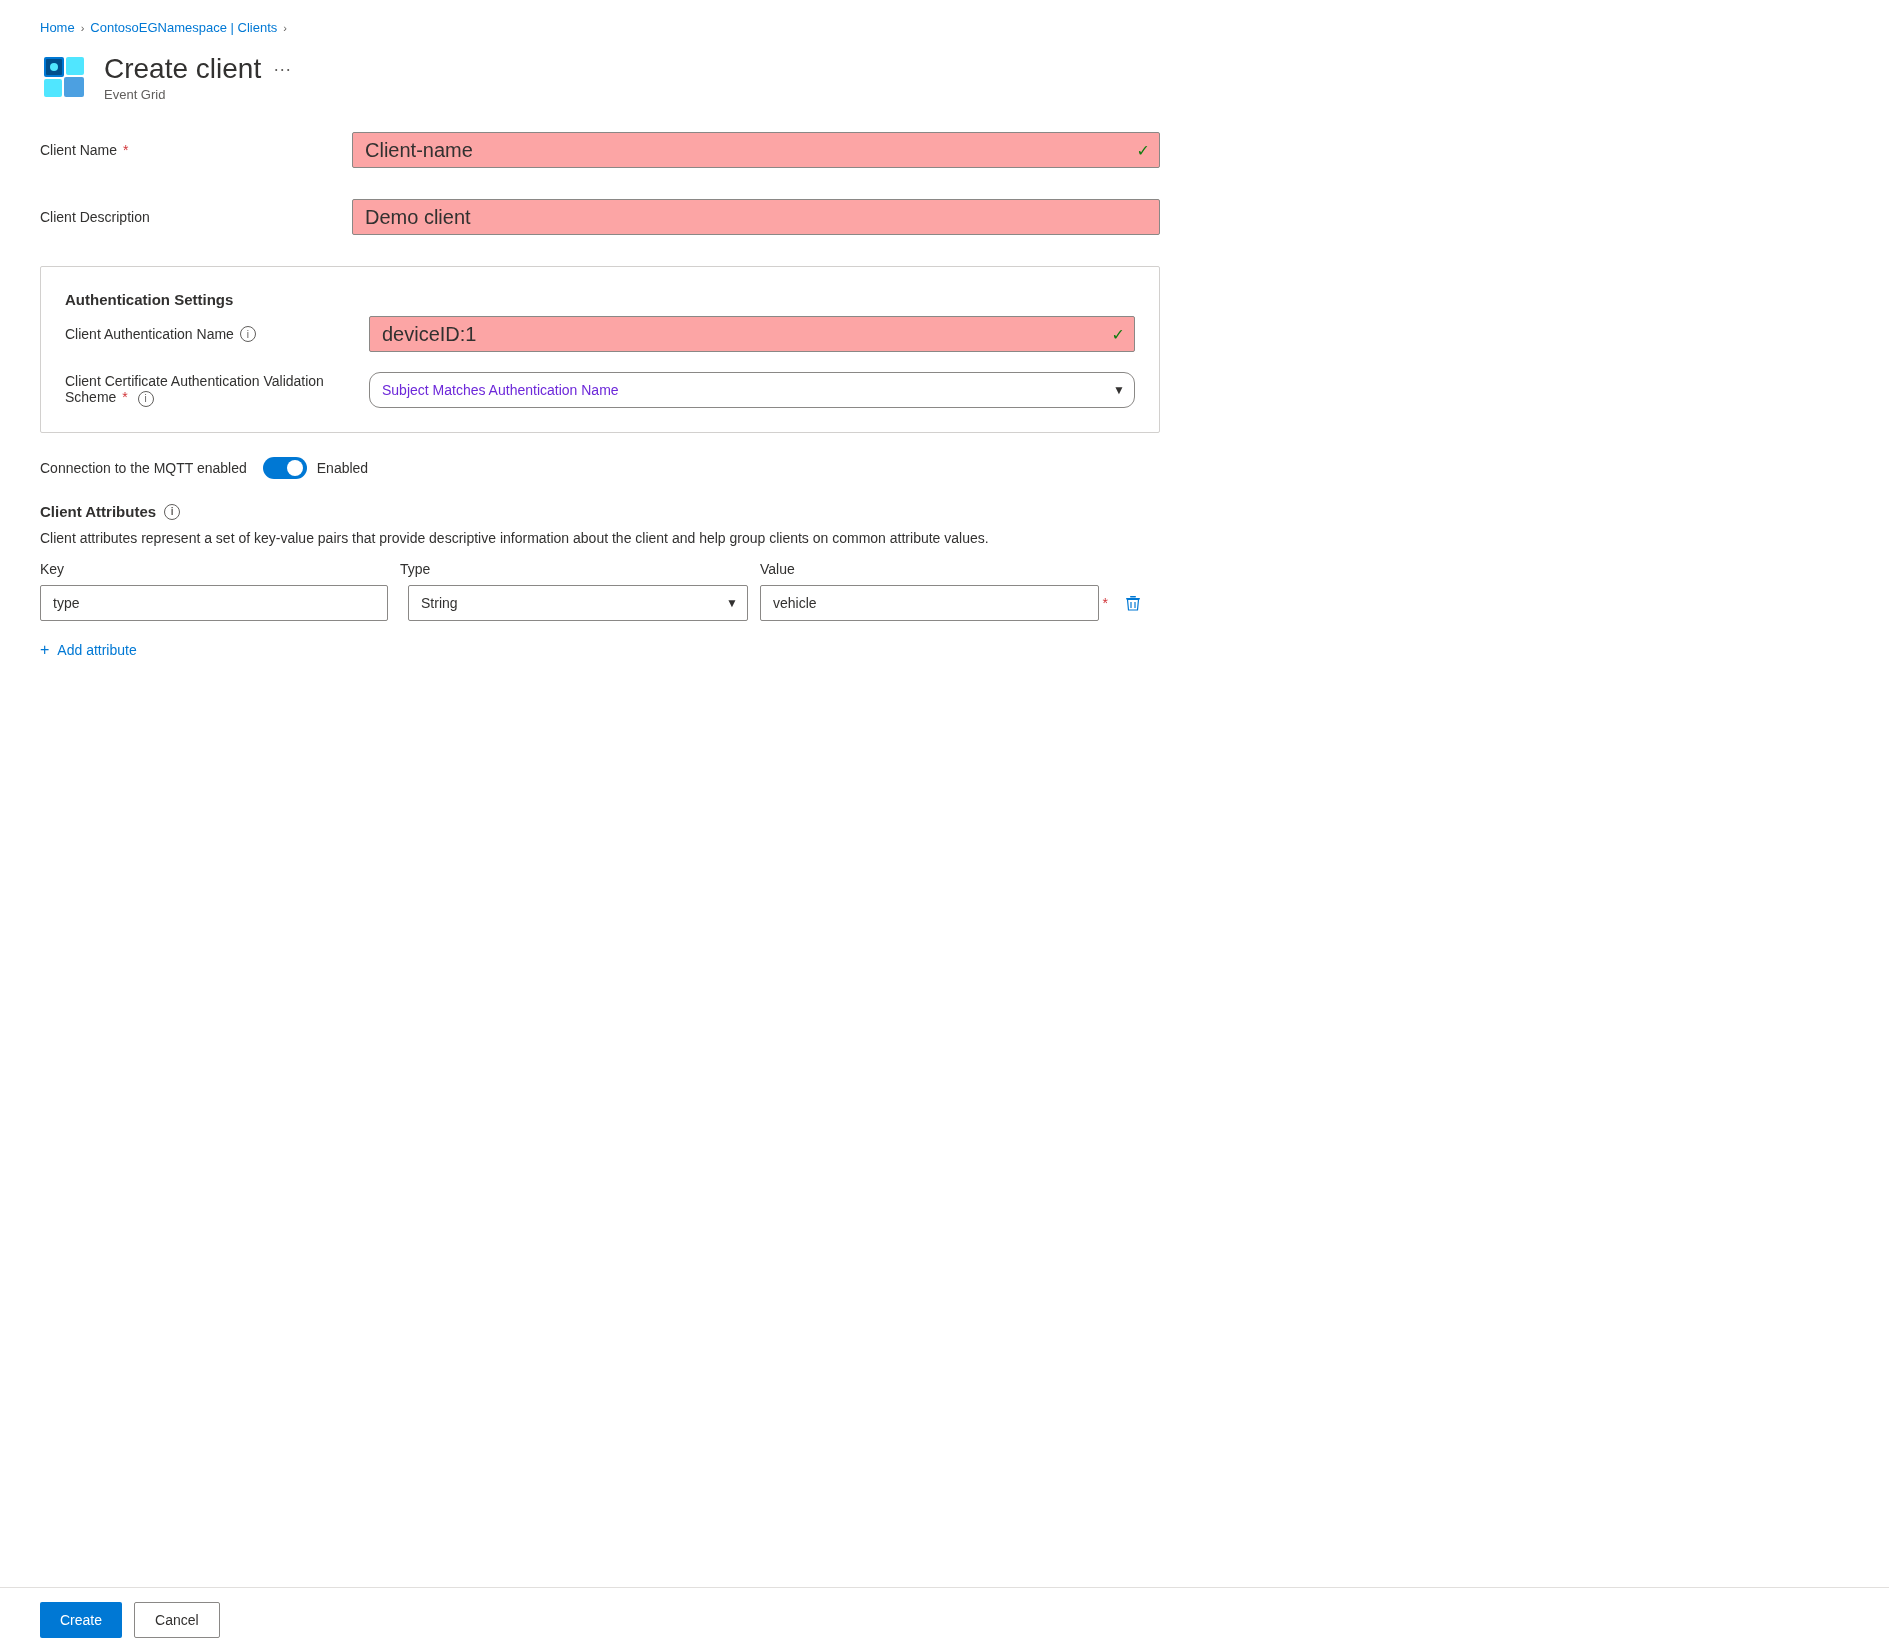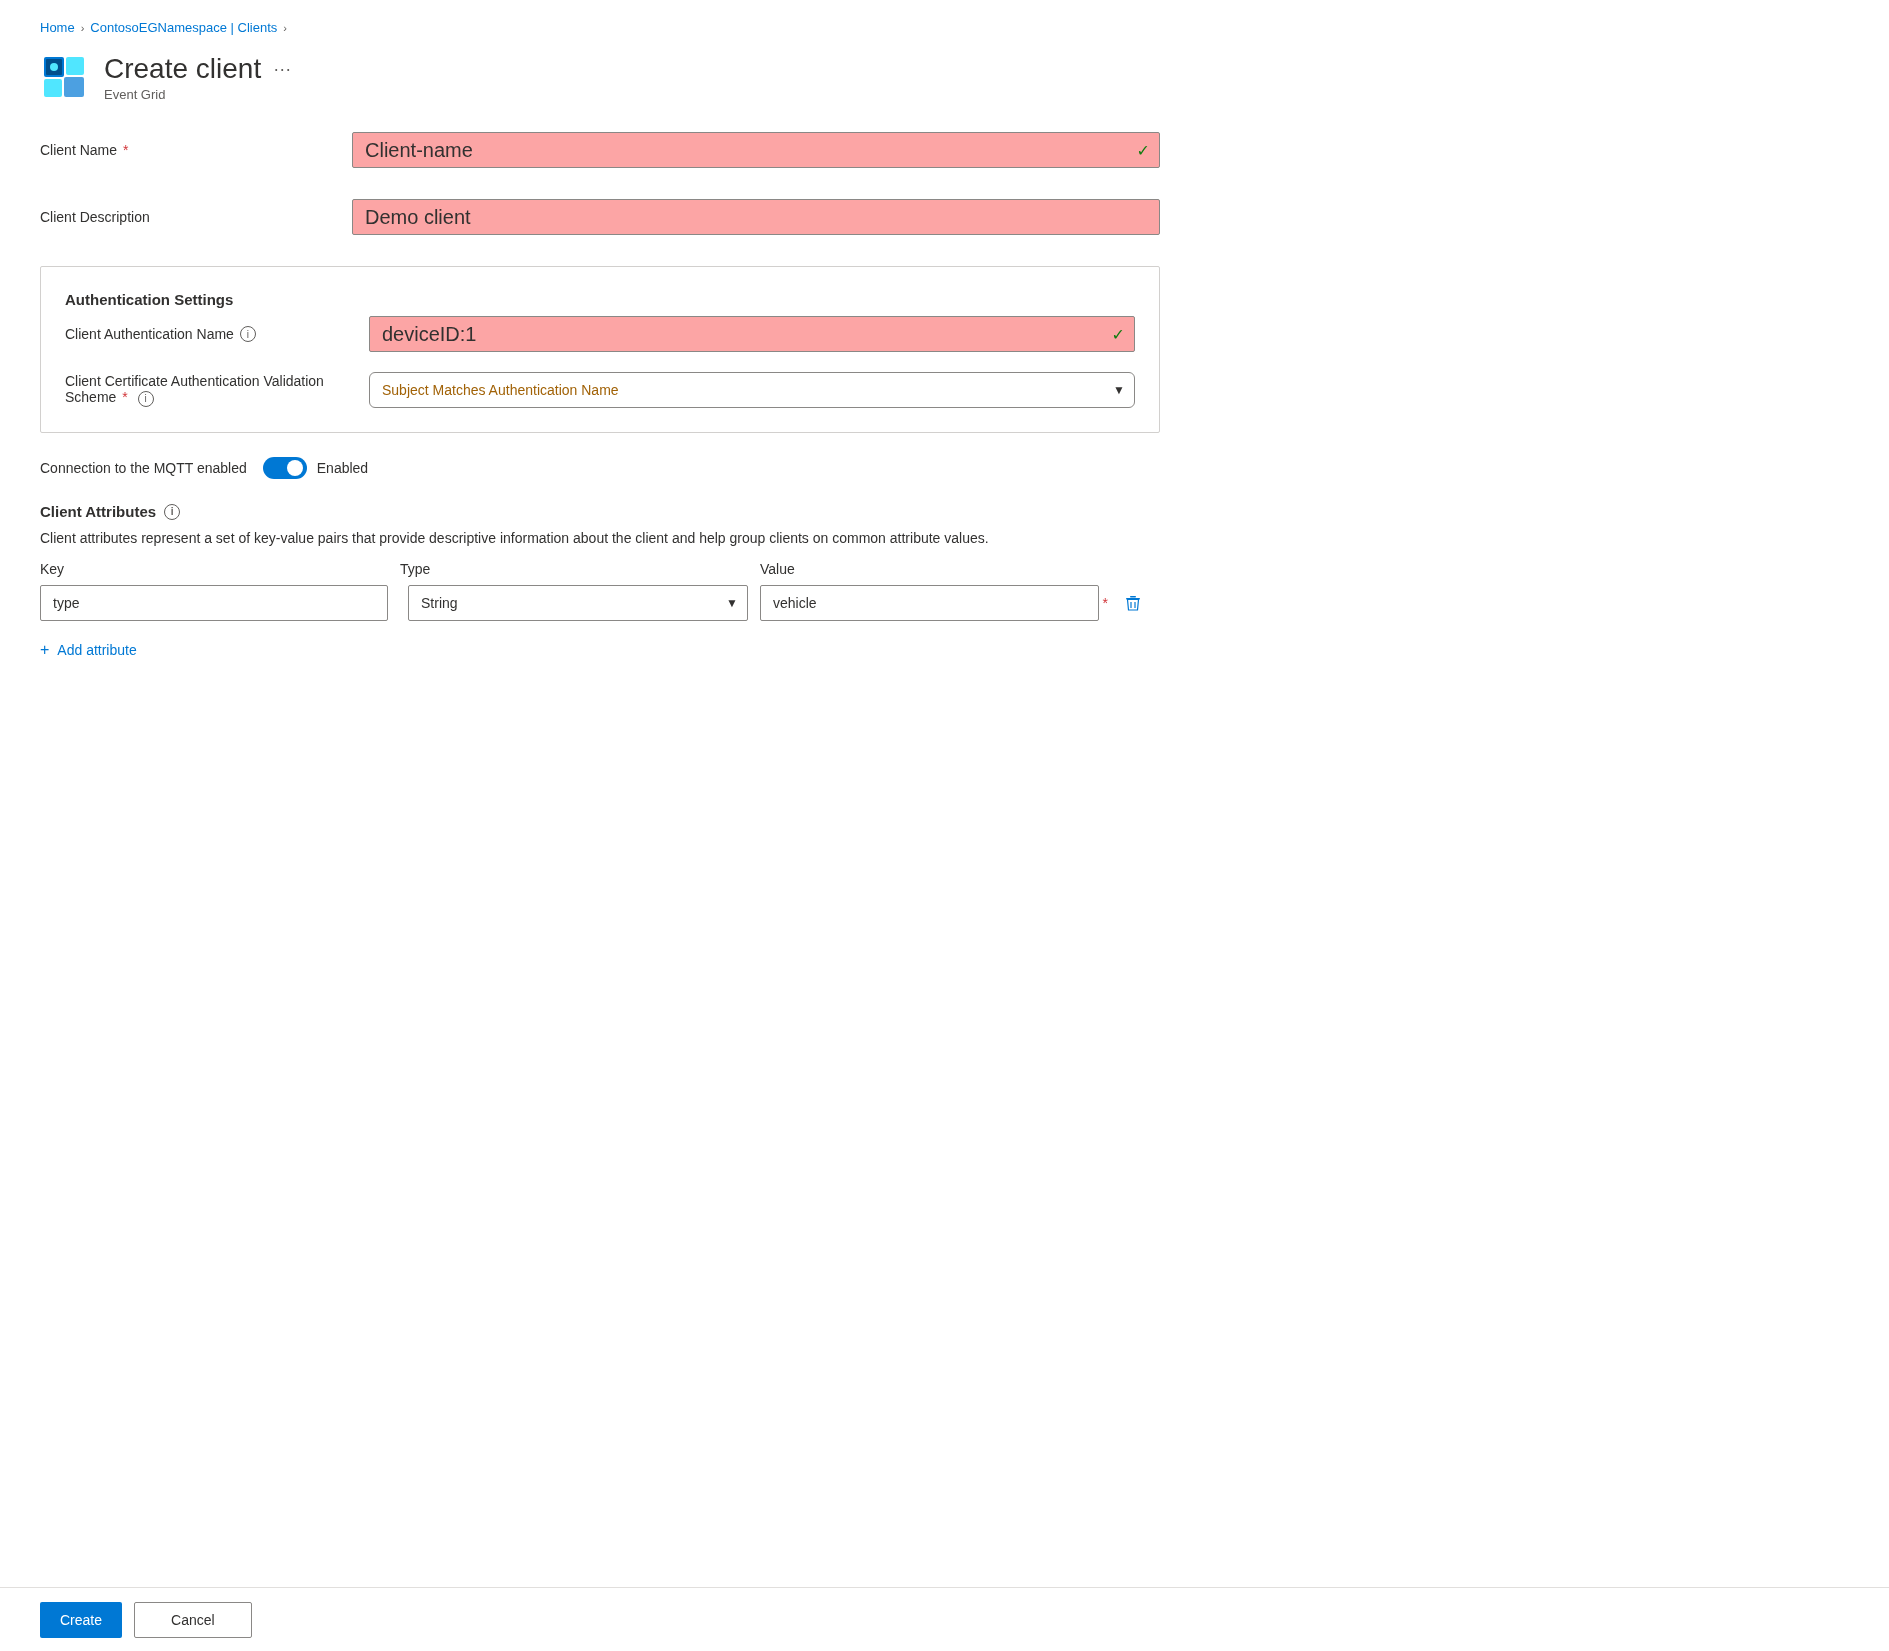--- a/index.html
+++ b/index.html
@@ -150,24 +150,24 @@
       flex-shrink: 0;
     }
     .select-wrapper {
       flex: 1;
       position: relative;
     }
     .select-wrapper select {
       width: 100%;
       height: 36px;
       border: 1px solid #8a8886;
-      border-radius: 6px;
+      border-radius: 11px;
       padding: 0 36px 0 12px;
       font-size: 14px;
-      color: #a16207;
+      color: #6d28d9;
       background: #fff;
       outline: none;
       appearance: none;
       cursor: pointer;
     }
     .select-chevron {
       position: absolute;
       right: 10px;
       top: 50%;
       transform: translateY(-50%);
@@ -360,21 +360,21 @@
       background: #0078d4;
       color: #fff;
       border: none;
       border-radius: 2px;
       font-size: 14px;
       cursor: pointer;
       font-family: 'Segoe UI', Arial, sans-serif;
     }
     .btn-secondary {
       height: 36px;
-      padding: 0 36px;
+      padding: 0 20px;
       background: #fff;
       color: #323130;
       border: 1px solid #8a8886;
       border-radius: 2px;
       font-size: 14px;
       cursor: pointer;
       font-family: 'Segoe UI', Arial, sans-serif;
     }
     
     .eg-icon {

